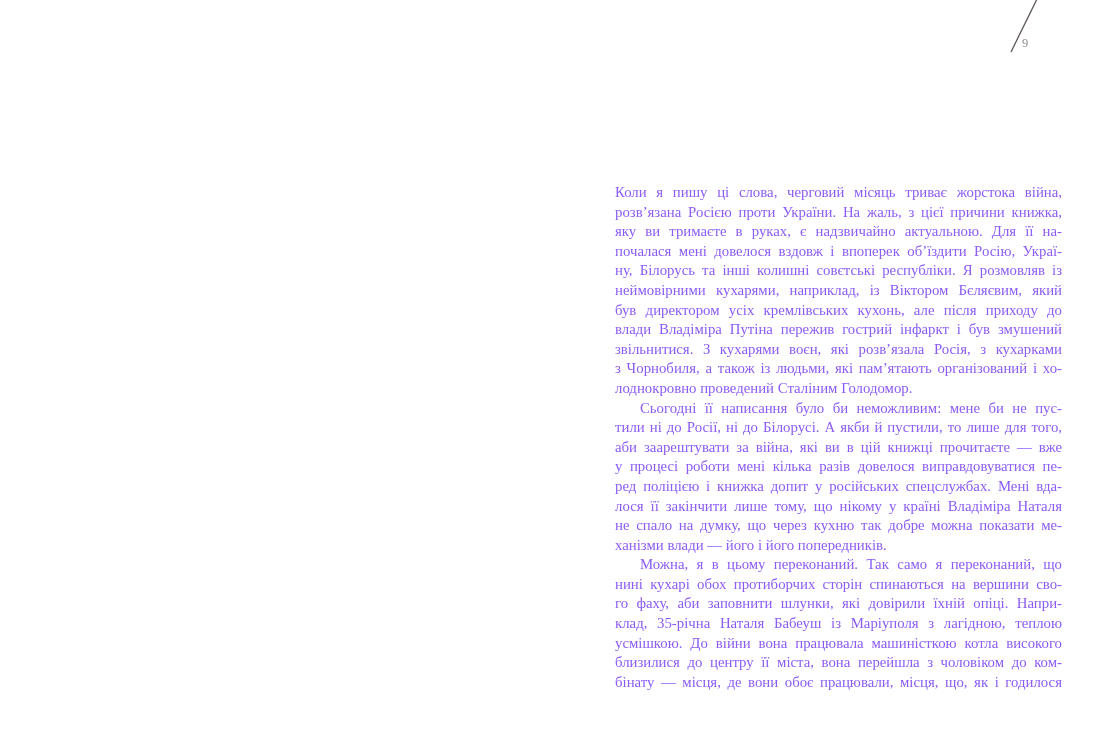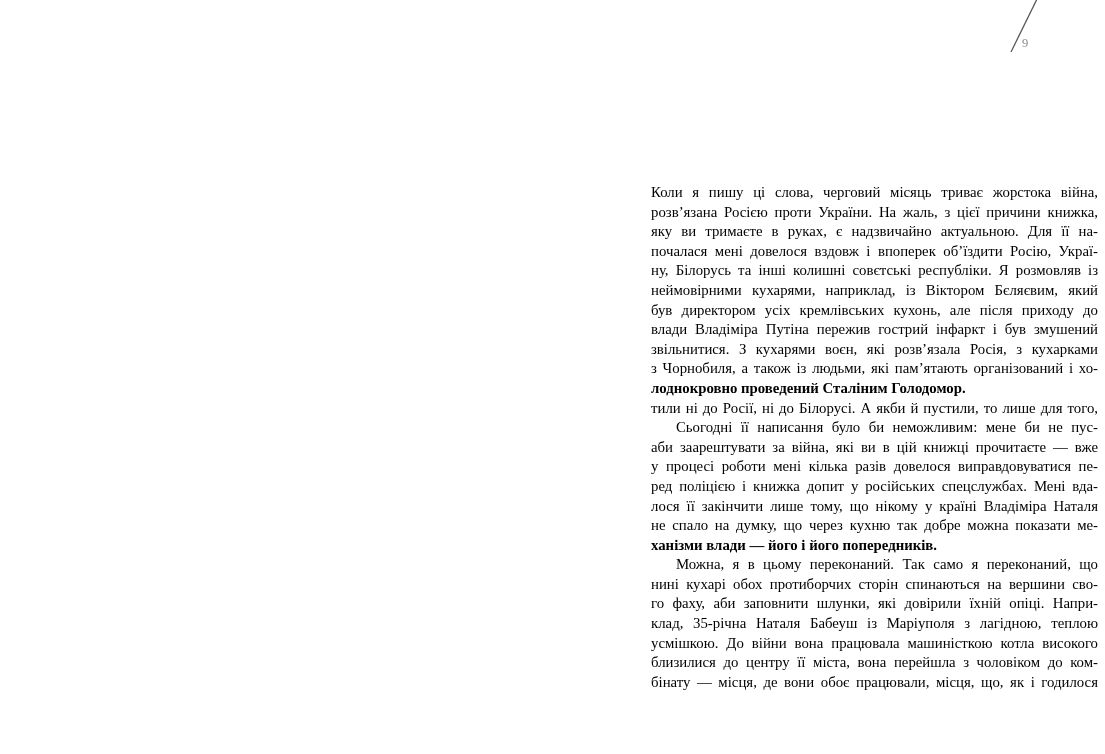--- a/index.html
+++ b/index.html
@@ -30,41 +30,39 @@
     text-align: center;
     font-size: 12.5px;
     line-height: 16px;
     color: #8b8b90;
   }
   .body-text {
     position: absolute;
     left: 615px;
     top: 183px;
     width: 447px;
-    color: #000000;
+    color: #8b5cf6;
     font-size: 14.8px;
-    margin-left: 36px;
   }
   .paragraph {
     margin: 0;
     padding: 0;
   }
   .line {
     height: 19.6px;
     line-height: 19.6px;
     text-align: justify;
     text-align-last: justify;
     overflow: hidden;
   }
   .line.indent {
     text-indent: 25px;
   }
   .line.para-last {
     text-align-last: left;
-    font-weight: bold;
   }
 </style>
 </head>
 <body>
 
 <div class="page">
 
   <svg class="corner-decoration" viewBox="0 0 42 56" xmlns="http://www.w3.org/2000/svg">
     <line x1="6" y1="52" x2="33" y2="-3" stroke="#5e5855" stroke-width="1.3"></line>
   </svg>
@@ -79,22 +77,22 @@
         <div class="line">почалася мені довелося вздовж і впоперек об’їздити Росію, Украї-</div>
         <div class="line">ну, Білорусь та інші колишні совєтські республіки. Я розмовляв із</div>
         <div class="line">неймовірними кухарями, наприклад, із Віктором Бєляєвим, який</div>
         <div class="line">був директором усіх кремлівських кухонь, але після приходу до</div>
         <div class="line">влади Владіміра Путіна пережив гострий інфаркт і був змушений</div>
         <div class="line">звільнитися. З кухарями воєн, які розв’язала Росія, з кухарками</div>
         <div class="line">з Чорнобиля, а також із людьми, які пам’ятають організований і хо-</div>
         <div class="line para-last">лоднокровно проведений Сталіним Голодомор.</div>
       </div>
       <div class="paragraph">
+        <div class="line indent">Сьогодні її написання було би неможливим: мене би не пус-</div>
         <div class="line">тили ні до Росії, ні до Білорусі. А якби й пустили, то лише для того,</div>
-        <div class="line indent">Сьогодні її написання було би неможливим: мене би не пус-</div>
         <div class="line">аби заарештувати за війна, які ви в цій книжці прочитаєте — вже</div>
         <div class="line">у процесі роботи мені кілька разів довелося виправдовуватися пе-</div>
         <div class="line">ред поліцією і книжка допит у російських спецслужбах. Мені вда-</div>
         <div class="line">лося її закінчити лише тому, що нікому у країні Владіміра Наталя</div>
         <div class="line">не спало на думку, що через кухню так добре можна показати ме-</div>
         <div class="line para-last">ханізми влади — його і його попередників.</div>
       </div>
       <div class="paragraph">
         <div class="line indent">Можна, я в цьому переконаний. Так само я переконаний, що</div>
         <div class="line">нині кухарі обох протиборчих сторін спинаються на вершини сво-</div>

